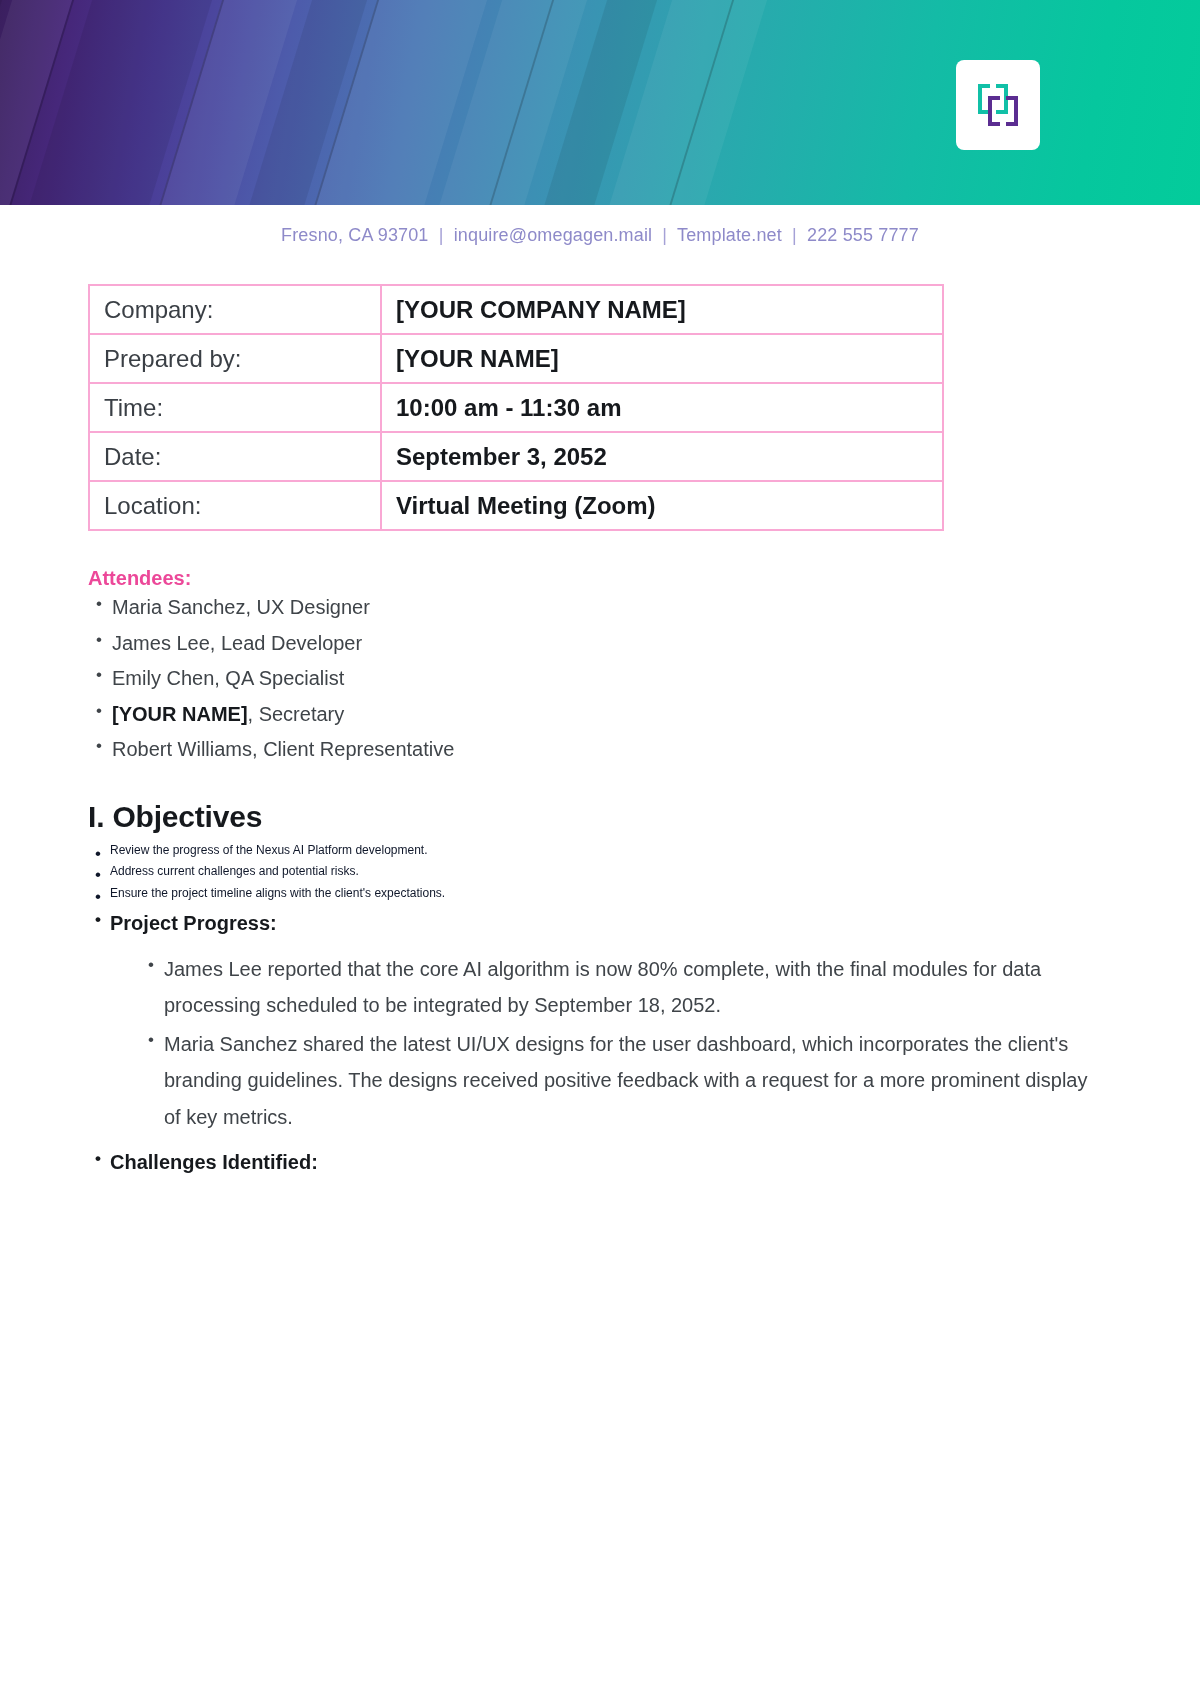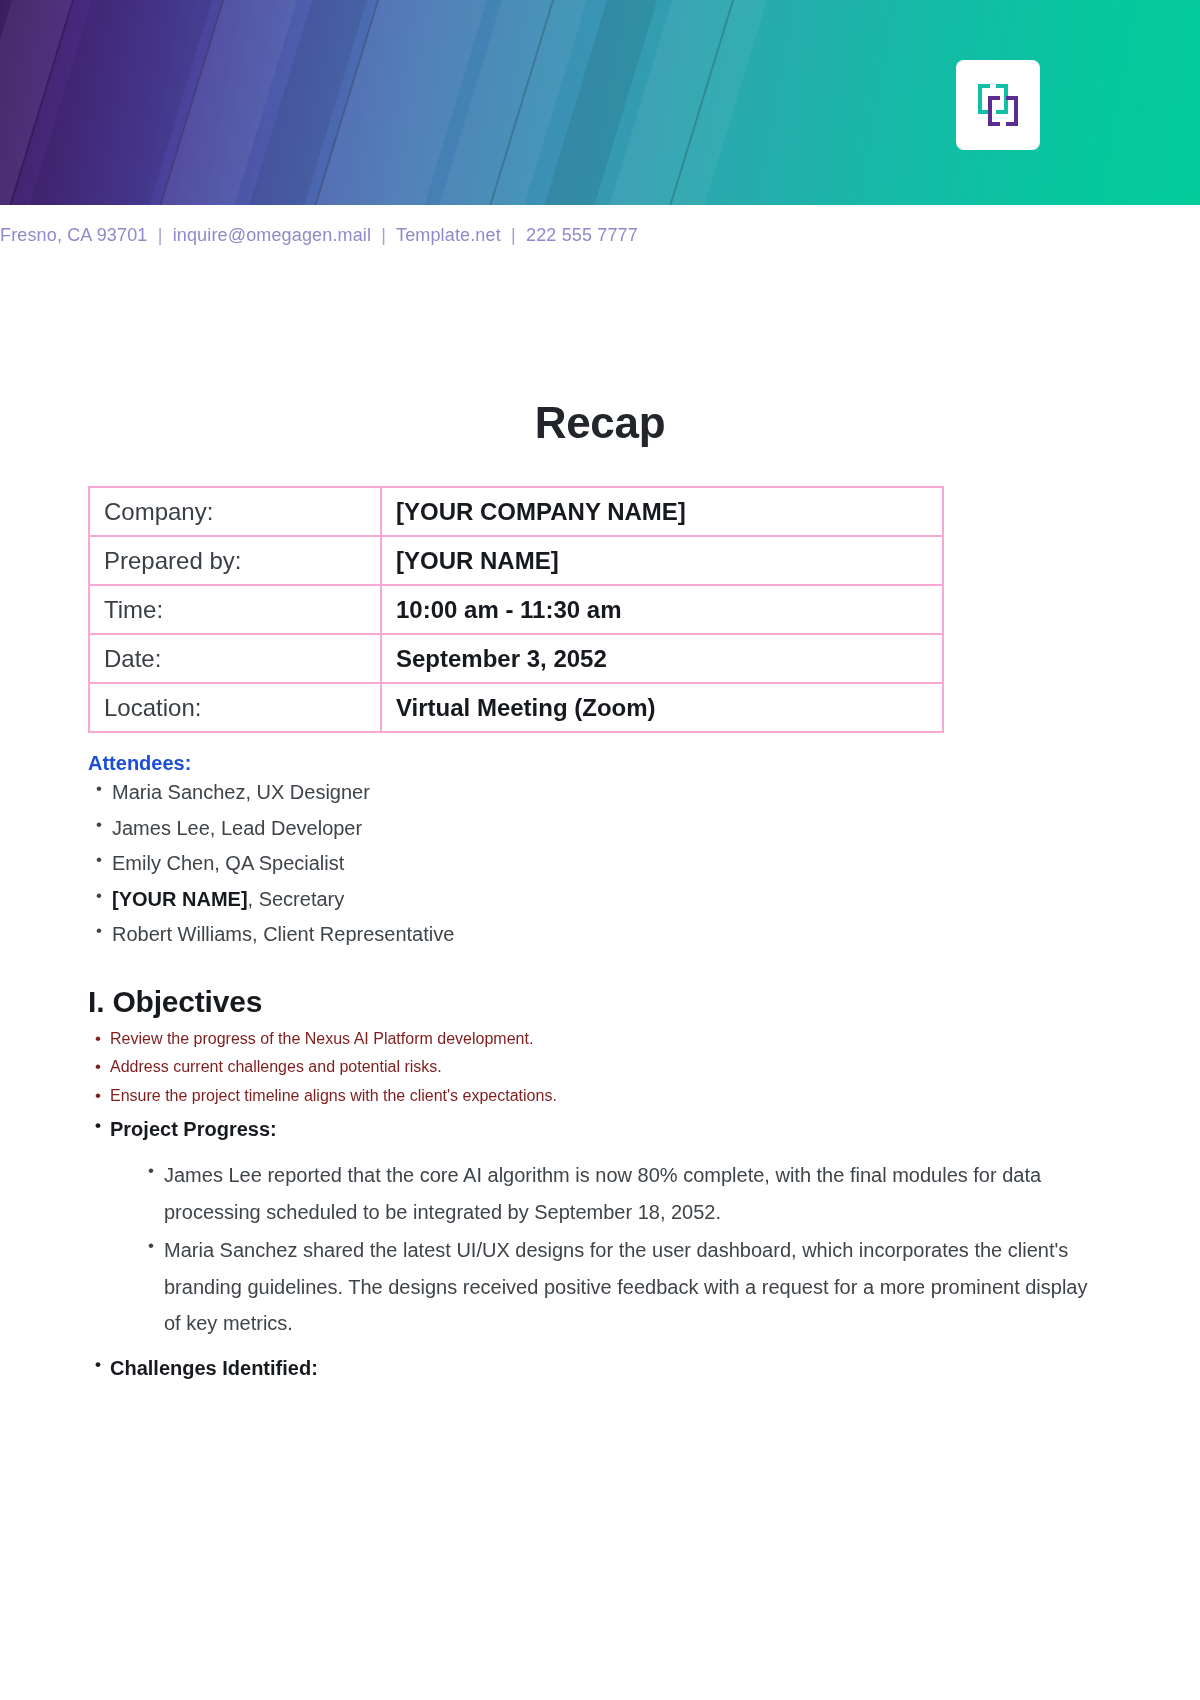--- a/index.html
+++ b/index.html
@@ -65,21 +65,21 @@
     border-radius: 8px;
     display: flex;
     align-items: center;
     justify-content: center;
   }
   .logo-tile svg { display: block; }
 
   
   .contact-line {
     width: 1200px;
-    text-align: left;
+    text-align: center;
     padding-top: 20px;
     font-size: 18px;
     color: #8e8ac9;
     letter-spacing: 0.15px;
     white-space: nowrap;
   }
   .contact-line .sep {
     color: #a5a1d6;
     padding: 0 5px;
   }
@@ -121,22 +121,22 @@
   }
   .info-table td.value {
     font-weight: bold;
     color: #16191d;
   }
 
   
   .subhead {
     font-size: 20px;
     font-weight: bold;
-    color: #1d4ed8;
-    margin-top: 19px;
+    color: #ec4899;
+    margin-top: 36px;
   }
 
   ul.plain {
     list-style: none;
     margin: 0;
     padding: 0;
   }
   ul.plain > li {
     position: relative;
     font-size: 20px;
@@ -163,22 +163,22 @@
   .section-h.objectives { margin-top: 32px; margin-bottom: 6px; }
   .section-h.kdp { margin-top: 44px; margin-bottom: 8px; }
 
   ul.lvl1 {
     list-style: none;
     margin: 0;
     padding: 0;
   }
   ul.lvl1 > li {
     position: relative;
-    font-size: 16px;
-    color: #7f1d1d;
+    font-size: 12px;
+    color: #0f172a;
     line-height: 1.78;
     padding-left: 22px;
   }
   ul.lvl1 > li::before {
     content: "\2022";
     position: absolute;
     left: 7px;
     top: -1px;
     font-size: 17px;
   }
@@ -259,21 +259,20 @@
   <span class="sep">|</span>
   <span>inquire@omegagen.mail</span>
   <span class="sep">|</span>
   <span>Template.net</span>
   <span class="sep">|</span>
   <span>222 555 7777</span>
 </div>
 
 <div class="doc">
 
-  <div class="doc-title">Recap</div>
 
   <table class="info-table">
     <tbody>
       <tr>
         <td class="label">Company:</td>
         <td class="value">[YOUR COMPANY NAME]</td>
       </tr>
       <tr>
         <td class="label">Prepared by:</td>
         <td class="value">[YOUR NAME]</td>

